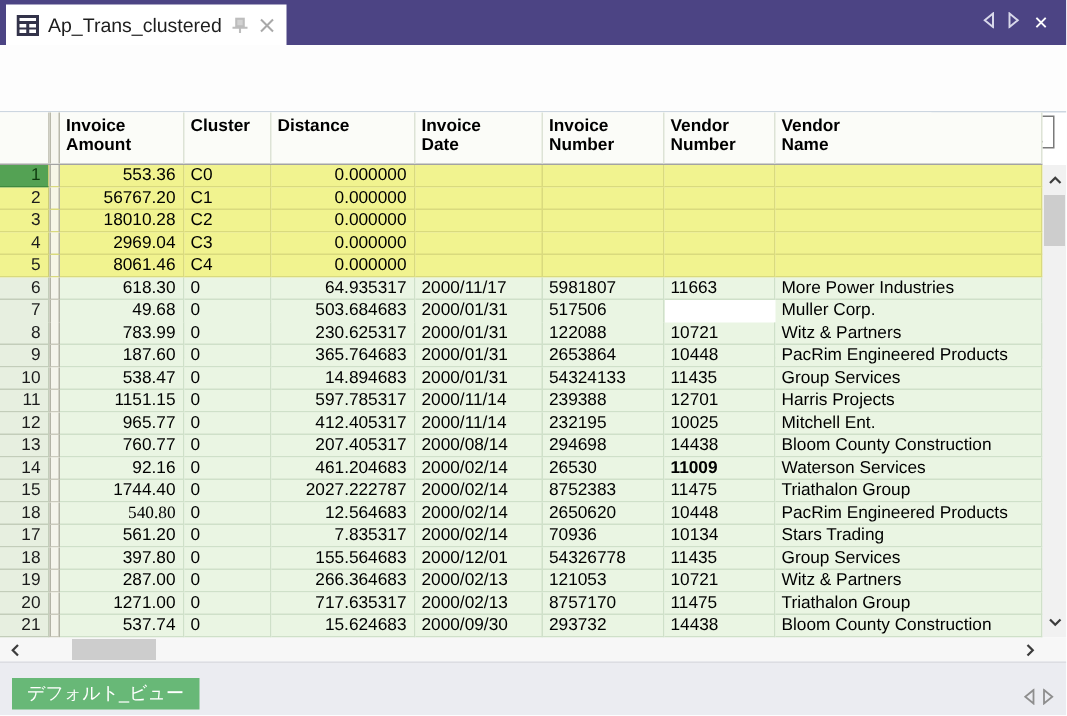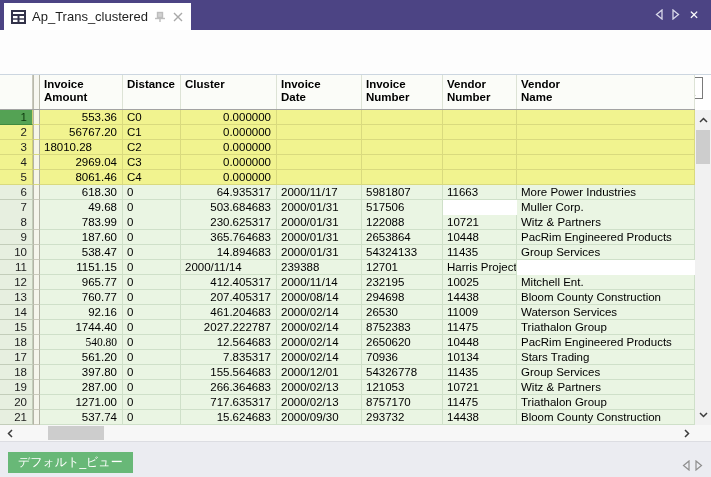--- a/index.html
+++ b/index.html
@@ -137,22 +137,22 @@
           </svg></span>
     </div>
   </div>
 
   <div class="grid-area">
     <div class="grid-header" id="grid-header">
         <div class="hcell rn-h"></div>
         <div class="hcell marker-h"></div>
         <div class="hcell" style="text-align: left;">Invoice
 Amount</div>
+        <div class="hcell" style="text-align: left;">Cluster</div>
         <div class="hcell" style="text-align: left;">Distance</div>
-        <div class="hcell" style="text-align: left;">Cluster</div>
         <div class="hcell" style="text-align: left;">Invoice
 Date</div>
         <div class="hcell" style="text-align: left;">Invoice
 Number</div>
         <div class="hcell" style="text-align: left;">Vendor
 Number</div>
         <div class="hcell" style="text-align: left;">Vendor
 Name</div>
       </div>
     <div class="grid-body" id="grid-body">
@@ -174,21 +174,21 @@
           <div class="cell" style="text-align: left;">C1</div>
           <div class="cell" style="text-align: right;">0.000000</div>
           <div class="cell" style="text-align: left;"></div>
           <div class="cell" style="text-align: left;"></div>
           <div class="cell" style="text-align: left;"></div>
           <div class="cell" style="text-align: left;"></div>
         </div>
         <div class="grow hl">
           <div class="cell rn">3</div>
           <div class="cell marker"></div>
-          <div class="cell" style="text-align: left;">18010.28</div>
+          <div class="cell" style="text-align: right;">18010.28</div>
           <div class="cell" style="text-align: left;">C2</div>
           <div class="cell" style="text-align: right;">0.000000</div>
           <div class="cell" style="text-align: left;"></div>
           <div class="cell" style="text-align: left;"></div>
           <div class="cell" style="text-align: left;"></div>
           <div class="cell" style="text-align: left;"></div>
         </div>
         <div class="grow hl">
           <div class="cell rn">4</div>
           <div class="cell marker"></div>
@@ -264,20 +264,21 @@
           <div class="cell" style="text-align: left;">2000/01/31</div>
           <div class="cell" style="text-align: left;">54324133</div>
           <div class="cell" style="text-align: left;">11435</div>
           <div class="cell" style="text-align: left;">Group Services</div>
         </div>
         <div class="grow">
           <div class="cell rn">11</div>
           <div class="cell marker"></div>
           <div class="cell" style="text-align: right;">1151.15</div>
           <div class="cell" style="text-align: left;">0</div>
+          <div class="cell" style="text-align: right;">597.785317</div>
           <div class="cell" style="text-align: left;">2000/11/14</div>
           <div class="cell" style="text-align: left;">239388</div>
           <div class="cell" style="text-align: left;">12701</div>
           <div class="cell" style="text-align: left;">Harris Projects</div>
         </div>
         <div class="grow">
           <div class="cell rn">12</div>
           <div class="cell marker"></div>
           <div class="cell" style="text-align: right;">965.77</div>
           <div class="cell" style="text-align: left;">0</div>
@@ -299,21 +300,21 @@
           <div class="cell" style="text-align: left;">Bloom County Construction</div>
         </div>
         <div class="grow">
           <div class="cell rn">14</div>
           <div class="cell marker"></div>
           <div class="cell" style="text-align: right;">92.16</div>
           <div class="cell" style="text-align: left;">0</div>
           <div class="cell" style="text-align: right;">461.204683</div>
           <div class="cell" style="text-align: left;">2000/02/14</div>
           <div class="cell" style="text-align: left;">26530</div>
-          <div class="cell" style="text-align: left;">11009</div>
+          <div class="cell" style="text-align: left; font-weight: bold;">11009</div>
           <div class="cell" style="text-align: left;">Waterson Services</div>
         </div>
         <div class="grow">
           <div class="cell rn">15</div>
           <div class="cell marker"></div>
           <div class="cell" style="text-align: right;">1744.40</div>
           <div class="cell" style="text-align: left;">0</div>
           <div class="cell" style="text-align: right;">2027.222787</div>
           <div class="cell" style="text-align: left;">2000/02/14</div>
           <div class="cell" style="text-align: left;">8752383</div>

